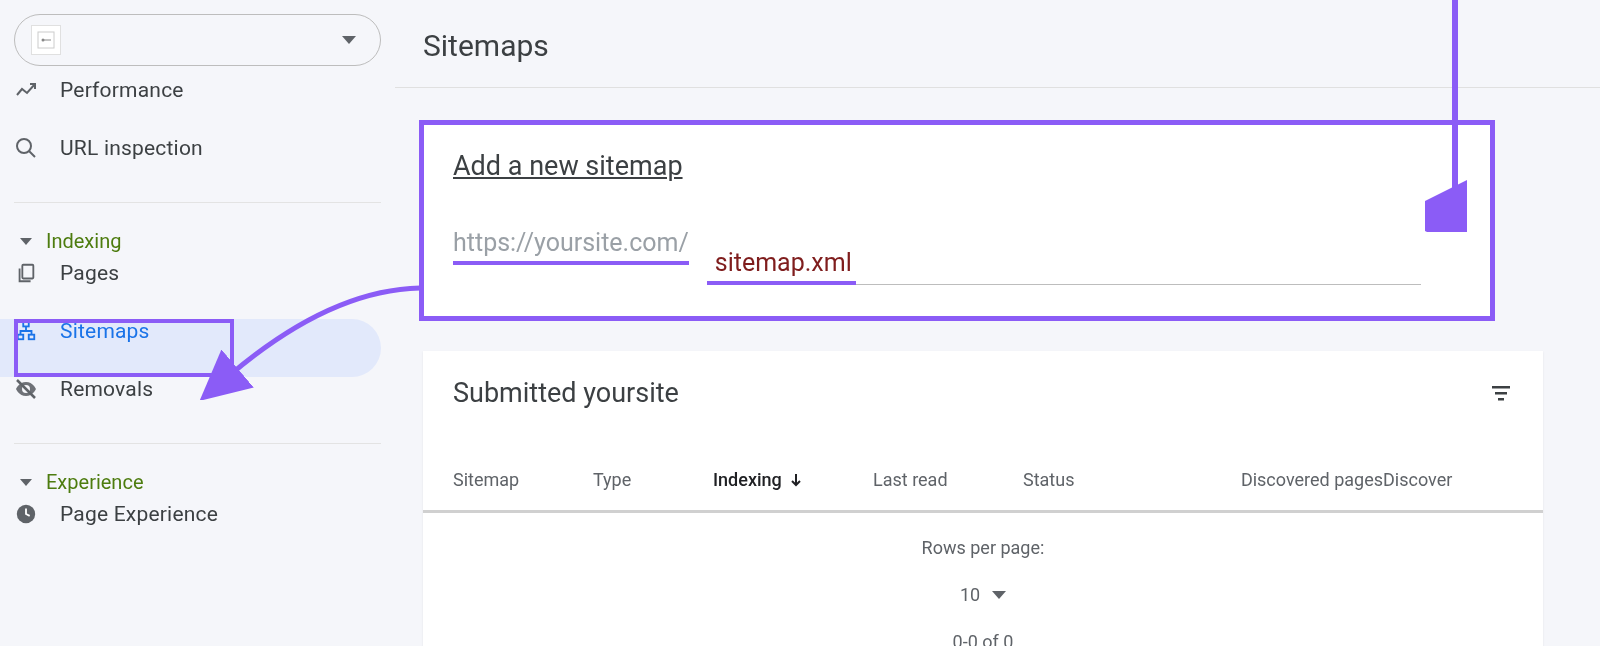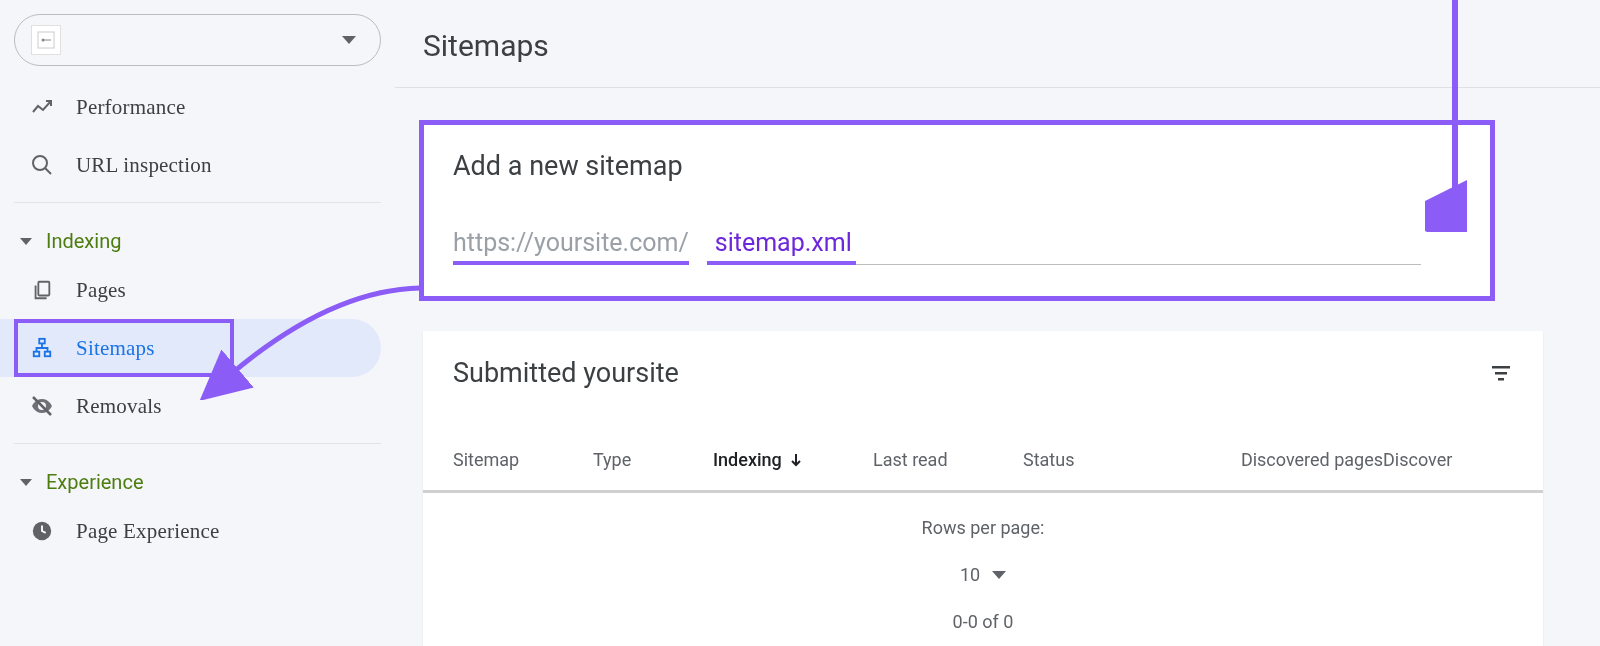--- a/index.html
+++ b/index.html
@@ -43,28 +43,27 @@
     }
     .property-selector .chev {
       margin-left: auto;
       width: 0; height: 0;
       border-left: 7px solid transparent;
       border-right: 7px solid transparent;
       border-top: 8px solid #5f6368;
     }
     .nav-item {
       display: flex;
-      align-items: center;
+      align-items: flex-start;
       height: 58px;
-      padding-left: 30px;
+      padding-left: 14px;
       border-radius: 0 30px 30px 0;
       margin-right: 14px;
       cursor: pointer;
       position: relative;
-      font-family: Liberation Serif, serif;
     }
     .nav-item .icon {
       width: 24px;
       height: 24px;
       margin-right: 22px;
       display: inline-flex;
       align-items: center;
       justify-content: center;
       flex-shrink: 0;
     }
@@ -126,20 +125,21 @@
     .card-add {
       margin: 36px 0 0 28px;
       width: 1068px;
       padding: 26px 30px 32px 30px;
     }
     .card-add h2 {
       font-size: 27px;
       font-weight: 400;
       color: #3c4043;
       margin-bottom: 46px;
+      text-decoration: underline;
     }
     .sitemap-input-row {
       display: flex;
       align-items: flex-start;
       gap: 12px;
     }
     .url-prefix {
       font-size: 25px;
       color: #9aa0a6;
       border-bottom: 4px solid #8b5cf6;
@@ -147,24 +147,25 @@
     }
     .url-input-wrap {
       flex: 1;
       border-bottom: 1px solid #bdbdbd;
       margin: 0 40px 0 6px;
       display: flex;
       position: relative;
     }
     .url-input-val {
       font-size: 25px;
-      color: #6d28d9;
+      color: #7f1d1d;
       padding: 0 4px 4px 8px;
       border-bottom: 4px solid #8b5cf6;
       margin-bottom: -1px;
+      margin-top: 20px;
     }
     .submit-btn {
       background: #4285f4;
       color: #fff;
       border: none;
       font-size: 19px;
       font-weight: 500;
       letter-spacing: .8px;
       padding: 16px 22px;
       border-radius: 4px;

